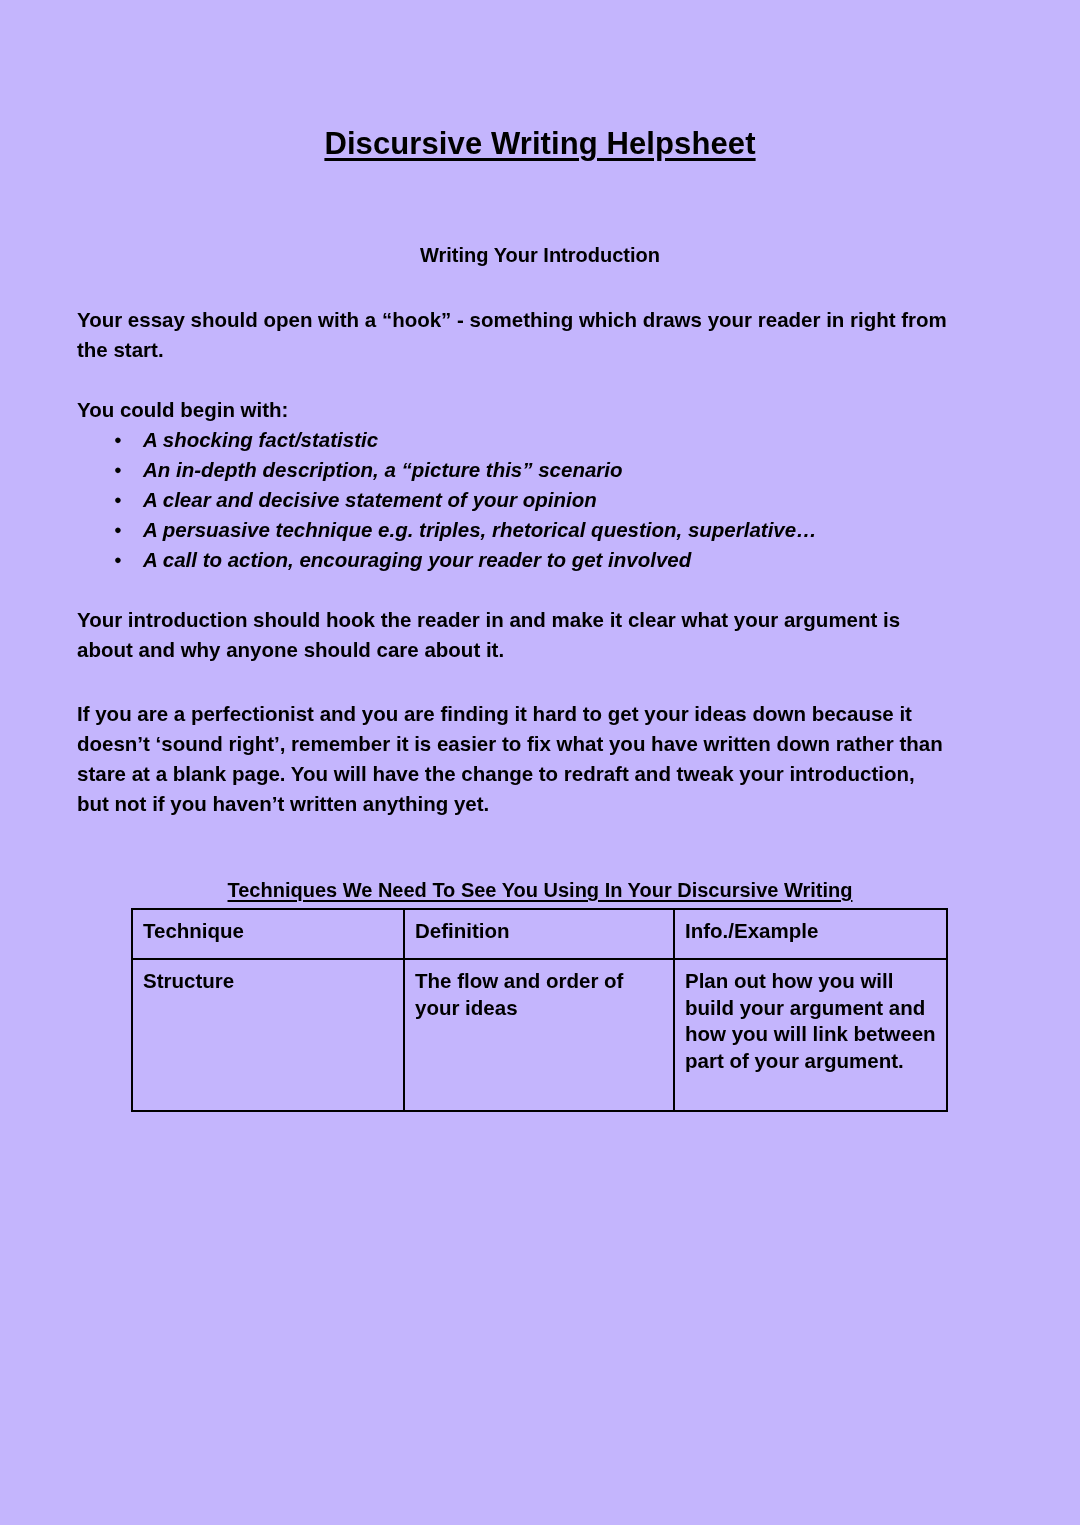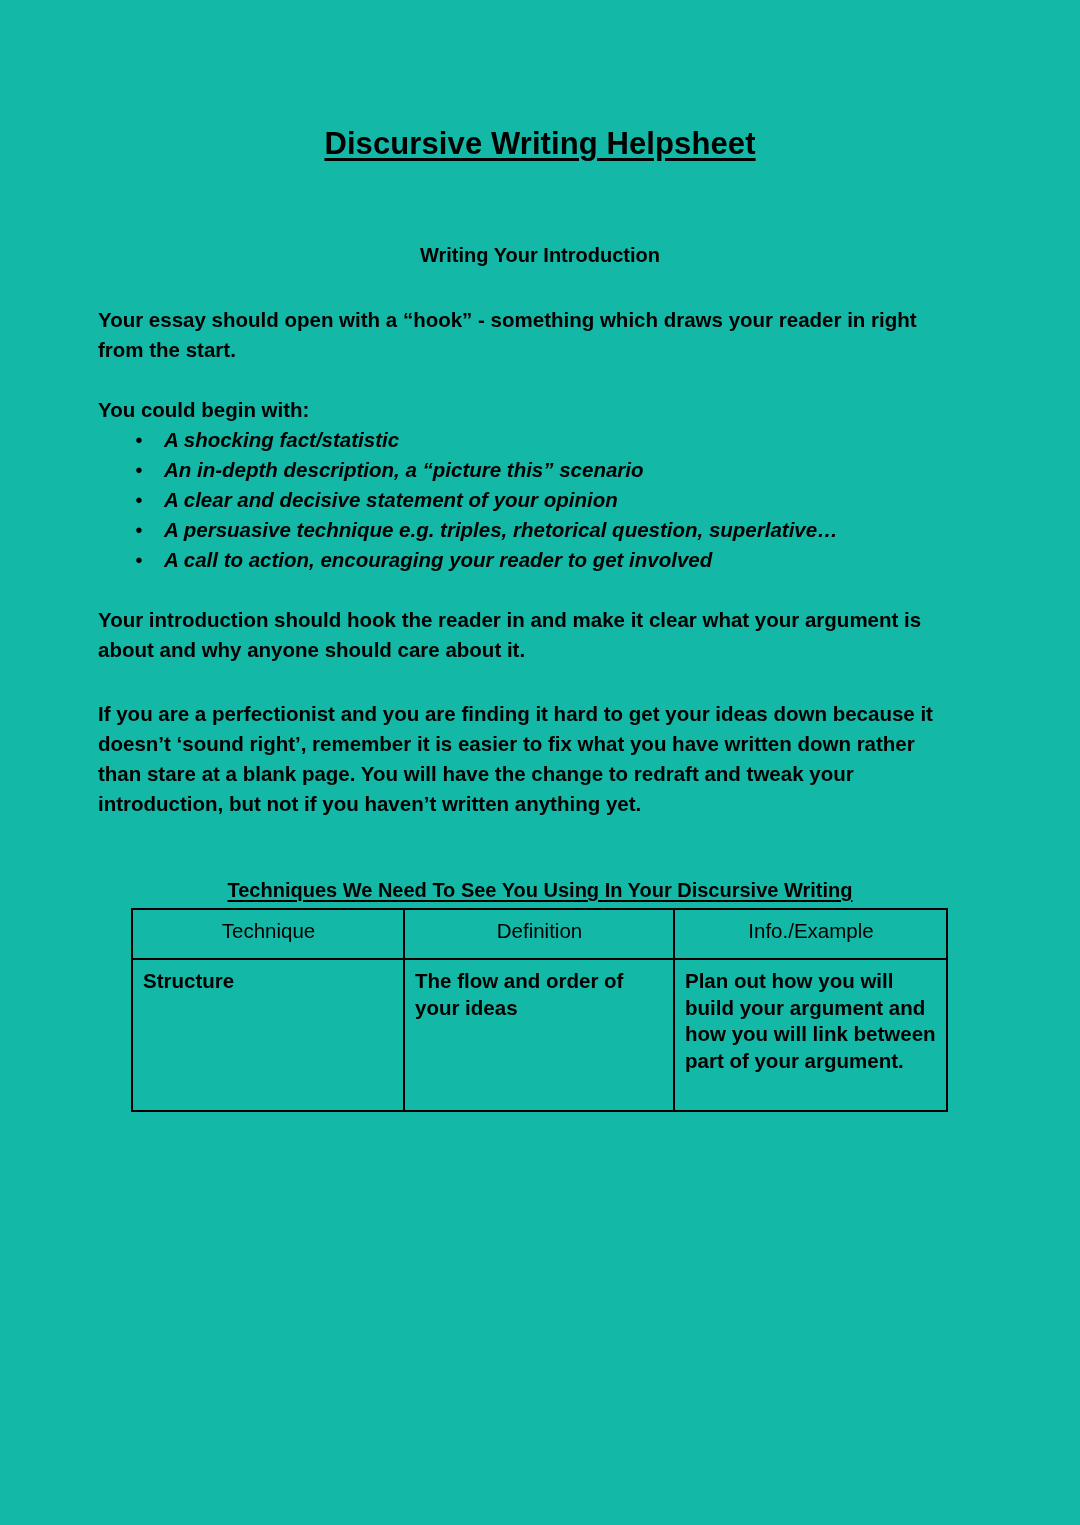--- a/index.html
+++ b/index.html
@@ -9,21 +9,21 @@
     background: #ffffff;
   }
   body {
     font-family: "Liberation Sans", sans-serif;
     color: #000000;
   }
   .page {
     position: relative;
     width: 1080px;
     height: 1525px;
-    background: #14b8a6;
+    background: #c4b5fd;
     overflow: hidden;
     box-sizing: border-box;
   }
   .doc-title {
     text-align: center;
     font-size: 31px;
     font-weight: bold;
     text-decoration: underline;
     text-underline-offset: 4px;
     margin: 0;
@@ -32,21 +32,21 @@
   }
   .section-heading {
     text-align: center;
     font-size: 20px;
     font-weight: bold;
     text-underline-offset: 3px;
     margin: 0;
     padding-top: 82px;
   }
   .content {
-    padding-left: 98px;
+    padding-left: 77px;
     padding-right: 130px;
   }
   p.body-text {
     font-size: 20.5px;
     font-weight: bold;
     line-height: 30px;
     margin: 0;
   }
   .gap-intro { height: 38px; }
   .gap-md { height: 30px; }
@@ -95,23 +95,22 @@
   table.tech-table th,
   table.tech-table td {
     border: 2px solid #000000;
     vertical-align: top;
     padding: 8px 9px 10px 10px;
     font-size: 20.5px;
     line-height: 26.5px;
     text-align: left;
   }
   table.tech-table th {
-    font-weight: normal;
+    font-weight: bold;
     height: 30px;
-    text-align: center;
   }
   table.tech-table td {
     font-weight: bold;
   }
   table.tech-table col.c1 { width: 272px; }
   table.tech-table col.c2 { width: 270px; }
   table.tech-table col.c3 { width: 273px; }
   .row-structure td { height: 132px; }
   .row-hooks td { height: 160px; }
 </style>

